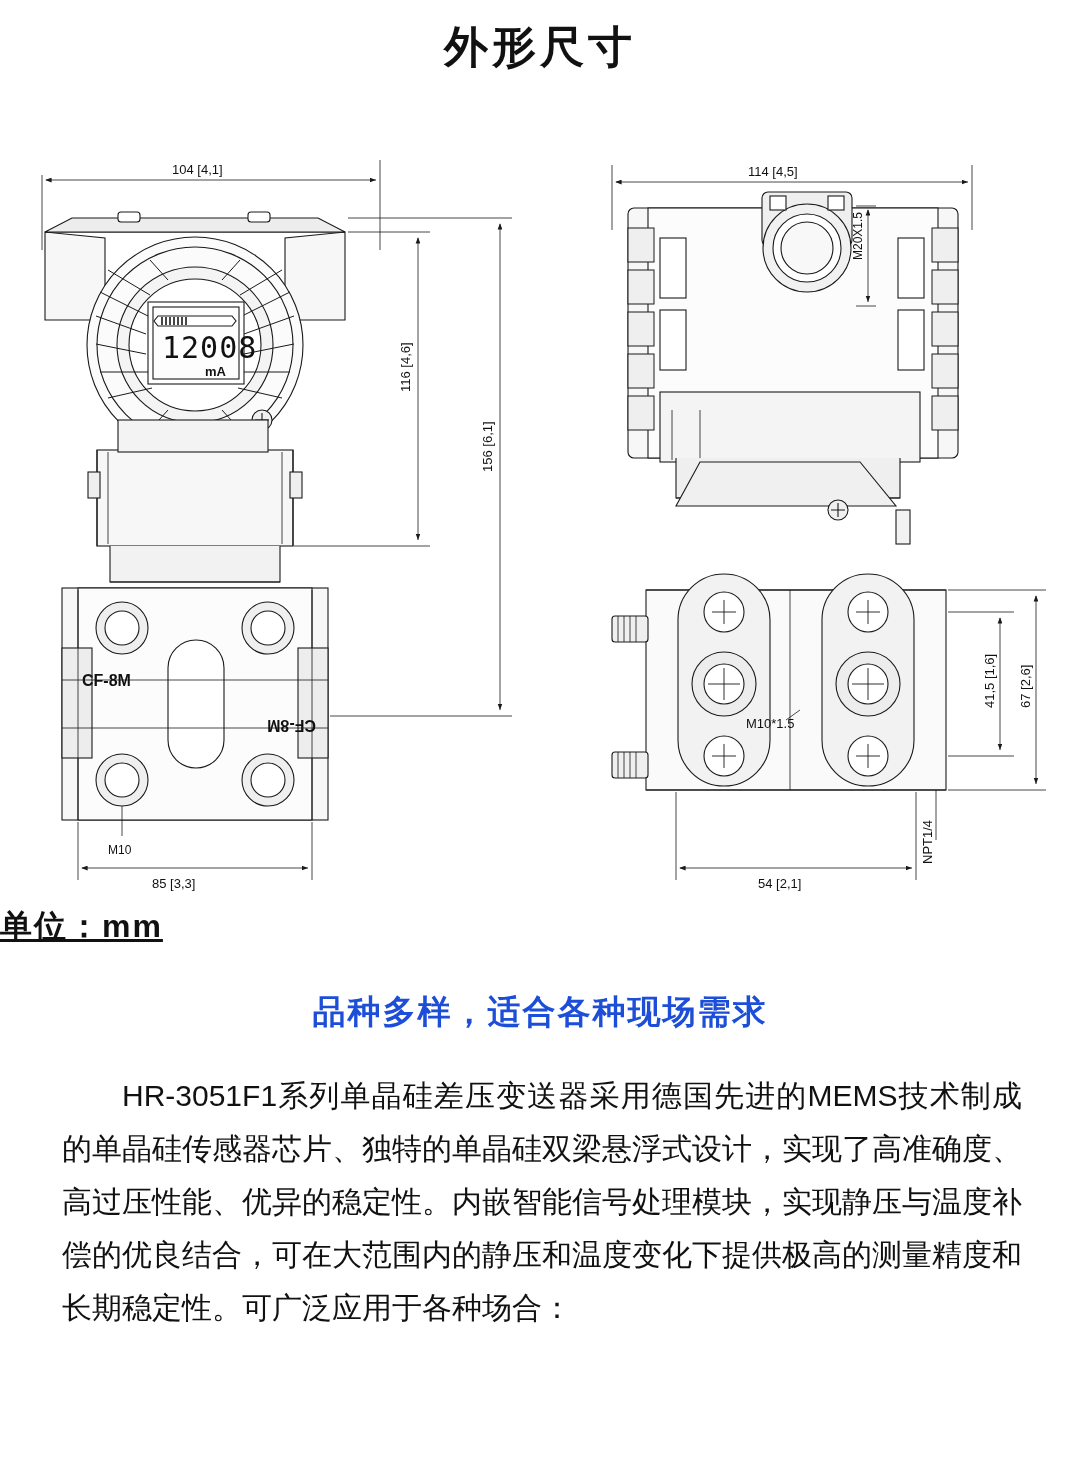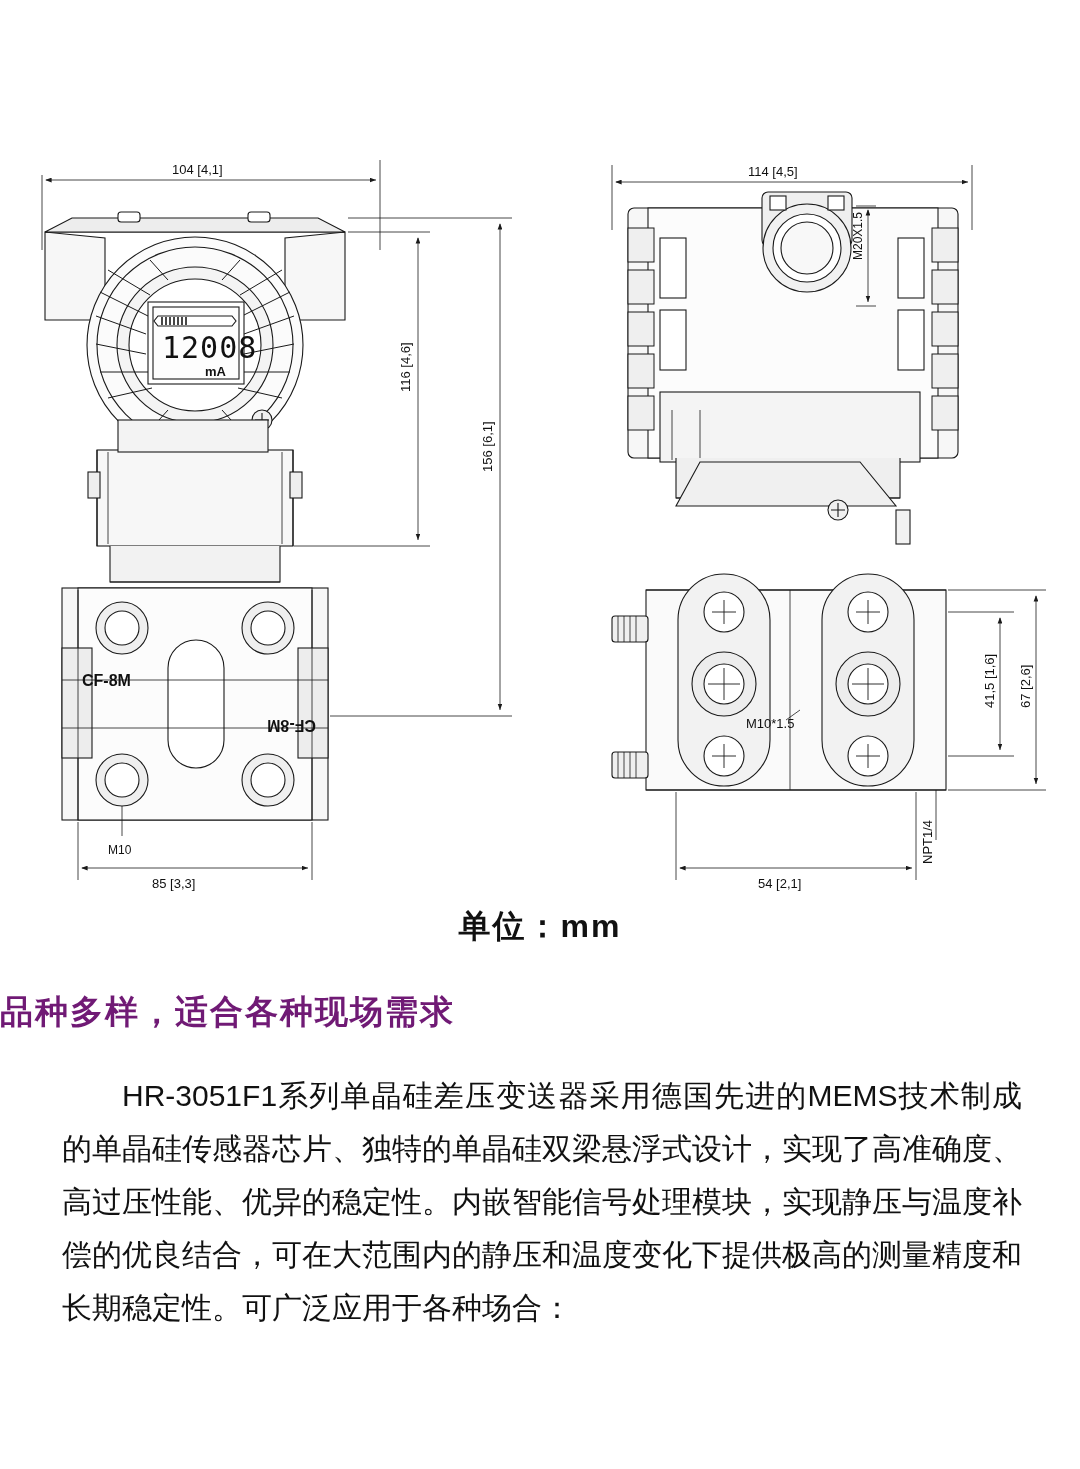--- a/index.html
+++ b/index.html
@@ -15,45 +15,46 @@
     position:absolute;top:18px;left:0;width:1080px;text-align:center;
     font-size:44px;font-weight:bold;letter-spacing:4px;color:#111;
   }
 
   
   .drawing{position:absolute;top:120px;left:0;width:1080px;height:790px;}
   .drawing svg{display:block;}
 
   
   .unit-line{
-    position:absolute;top:905px;left:0;width:1080px;text-align:center;
-    font-size:32px;font-weight:bold;color:#111;letter-spacing:2px;
+    position:absolute;top:905px;left:0;width:1080px;text-align:left;
+    font-size:32px;font-weight:bold;color:#111;letter-spacing:2px;text-decoration:underline;
   }
   .subhead{
-    position:absolute;top:990px;left:0;width:1080px;
-    font-size:33px;font-weight:bold;color:#701a75;letter-spacing:2px;
+    position:absolute;top:990px;left:0;width:1080px;text-align:center;
+    font-size:33px;font-weight:bold;color:#1d4ed8;letter-spacing:2px;
   }
   .body-copy{
     position:absolute;top:1069px;left:62px;width:960px;
     font-size:30px;line-height:53px;color:#111;text-indent:60px;
     text-align:justify;
   }
 
   
   text{font-family:"Liberation Sans","DejaVu Sans",sans-serif;fill:#111;}
   .dim{font-size:13px;}
   .dimsm{font-size:12px;}
   .lcd-digits{font-family:"DejaVu Sans Mono","Liberation Mono",monospace;font-size:30px;letter-spacing:1px;fill:#111;}
   .ce-label{font-size:16px;font-weight:bold;fill:#111;}
 </style>
 </head>
 <body>
 
 <div class="page">
 
+  <div class="title">外形尺寸</div>
 
   <div class="drawing">
     <svg width="1080" height="790" viewBox="0 0 1080 790" xmlns="http://www.w3.org/2000/svg">
       <defs>
         <marker id="arr" markerWidth="9" markerHeight="9" refX="8" refY="3" orient="auto">
           <path d="M0,0 L8,3 L0,6 z" fill="#1a1a1a"></path>
         </marker>
         <marker id="arrS" markerWidth="9" markerHeight="9" refX="1" refY="3" orient="auto">
           <path d="M8,0 L0,3 L8,6 z" fill="#1a1a1a"></path>
         </marker>

